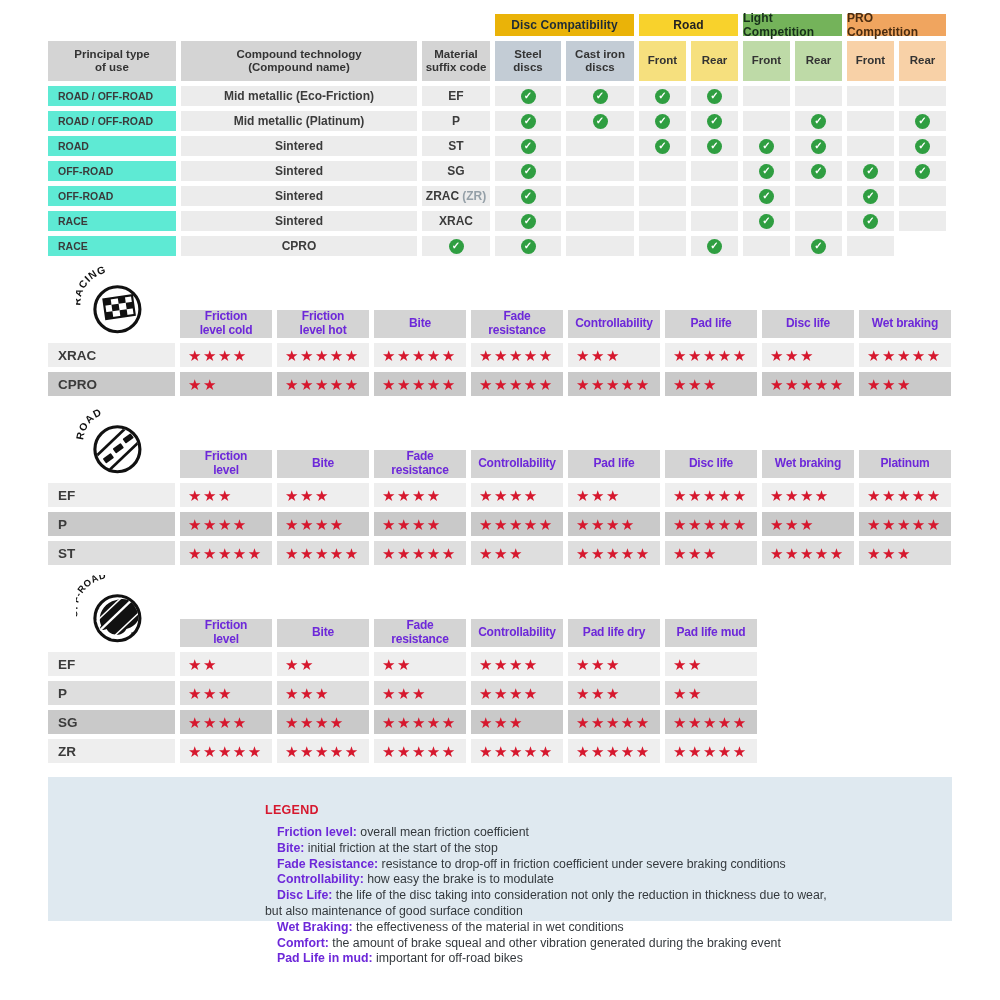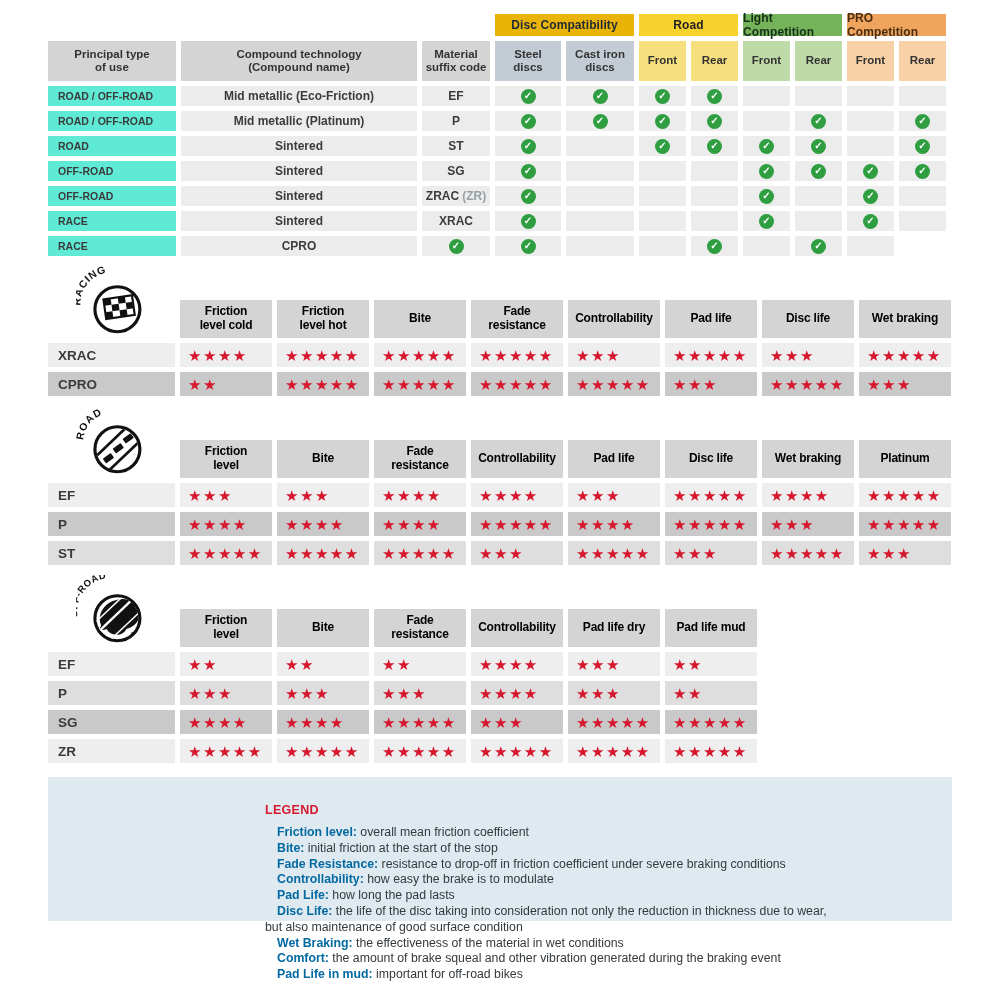--- a/index.html
+++ b/index.html
@@ -41,39 +41,39 @@
   .code-note { color:#95a0a8; margin-left:3px; }
   .check-cell { background:#ececec; display:flex; align-items:center; justify-content:center; }
   .check-badge { width:15px; height:15px; border-radius:50%; background:#2f9e41; color:#fff;
     font-size:10px; font-weight:bold; display:flex; align-items:center; justify-content:center;
     line-height:1; }
 
   
   .rating-section { margin-top:14px; display:grid; gap:5px;
     grid-template-rows:68px; grid-auto-rows:24px; }
   .icon-cell { display:flex; align-items:flex-end; justify-content:center; }
-  .col-hdr { background:#d4d4d4; align-self:end; height:38px;
+  .col-hdr { background:#d4d4d4; align-self:end; height:28px;
     display:flex; align-items:center; justify-content:center; text-align:center;
     font-weight:bold; font-size:12px; line-height:1.15; white-space:pre-line;
-    letter-spacing:-0.2px; color:#000000; }
+    letter-spacing:-0.2px; color:#6d28d9; }
   .row-label { display:flex; align-items:center; padding-left:10px;
     font-weight:bold; font-size:13.5px; color:#3b3b3b; }
   .stars-cell { display:flex; align-items:center; padding-left:8px;
     color:#d6182e; font-size:15px; letter-spacing:1.5px; line-height:1; }
   .bg-a { background:#eeeeee; }
   .bg-b { background:#dedede; }
   .bg-c { background:#c9c9c9; }
 
   
   .legend-panel { margin-top:14px; background:#dfe9f0; height:144px;
     padding:26px 20px 0 217px; }
   .legend-title { color:#d6182e; font-weight:bold; font-size:12.5px;
     margin-bottom:8px; letter-spacing:0.3px; }
   .legend-line { font-size:12.3px; line-height:15.8px; color:#34393d; }
-  .legend-line b { color:#0369a1;padding-left:12px; }
+  .legend-line b { color:#6d28d9;padding-left:12px; }
 
   svg text { font-family:"Liberation Sans", sans-serif; }
 </style>
 </head>
 <body>
 
 <div class="page">
 
   <div class="compat-grid">
       <div class="" style="grid-column: 1 / span 3;"></div>
@@ -429,21 +429,20 @@
       <div class="stars-cell bg-a">★★★★★</div>
     </section>
 
   <div class="legend-panel">
     <div class="legend-title">LEGEND</div>
     <div id="legend-entries">
         <div class="legend-line"><b>Friction level:</b> overall mean friction coefficient</div>
         <div class="legend-line"><b>Bite:</b> initial friction at the start of the stop</div>
         <div class="legend-line"><b>Fade Resistance:</b> resistance to drop-off in friction coefficient under severe braking conditions</div>
         <div class="legend-line"><b>Controllability:</b> how easy the brake is to modulate</div>
-        <div class="legend-line"><b>Pad Life:</b> how long the pad lasts</div>
         <div class="legend-line"><b>Disc Life:</b> the life of the disc taking into consideration not only the reduction in thickness due to wear,</div>
         <div class="legend-line">but also maintenance of good surface condition</div>
         <div class="legend-line"><b>Wet Braking:</b> the effectiveness of the material in wet conditions</div>
         <div class="legend-line"><b>Comfort:</b> the amount of brake squeal and other vibration generated during the braking event</div>
         <div class="legend-line"><b>Pad Life in mud:</b> important for off-road bikes</div>
       </div>
   </div>
 
 </div>
 

